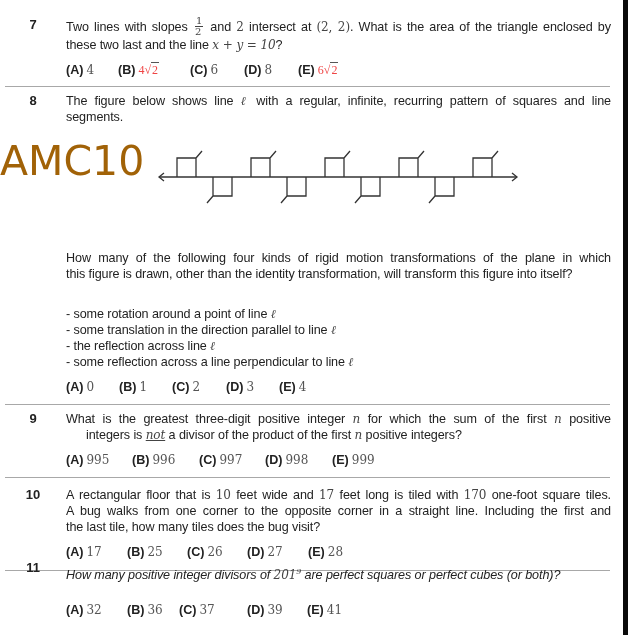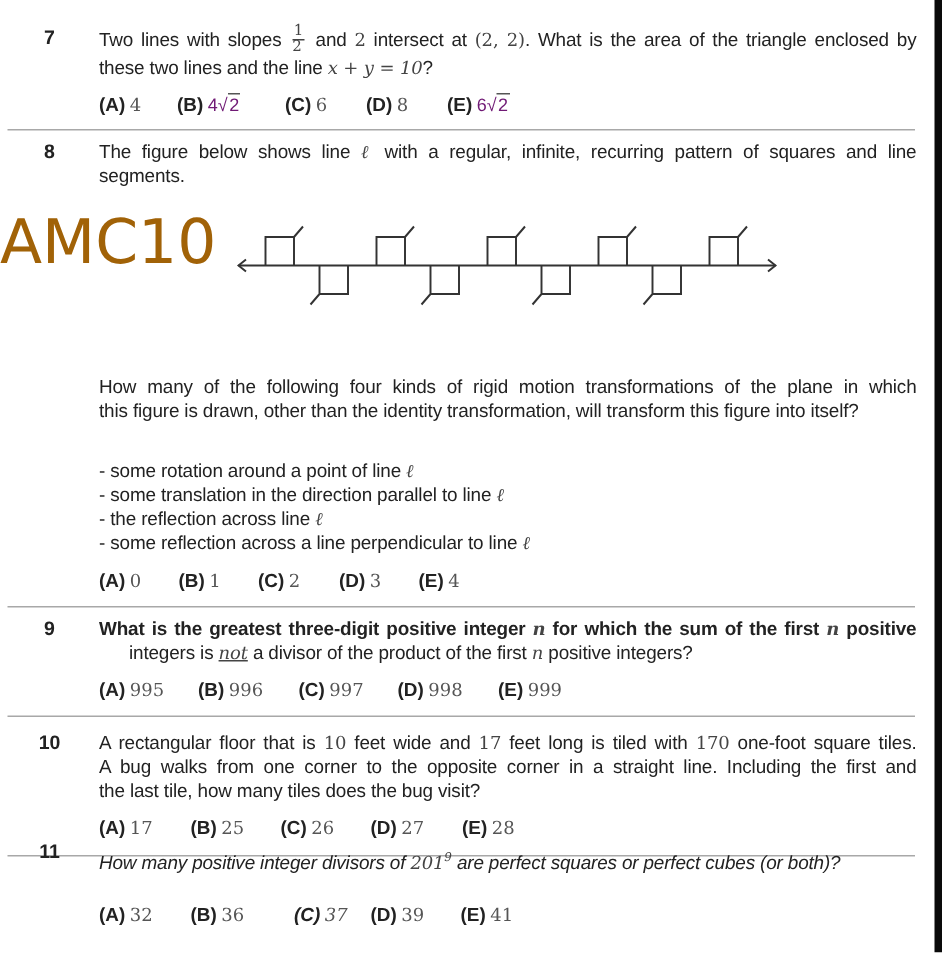--- a/index.html
+++ b/index.html
@@ -12,21 +12,21 @@
   .math { font-family:"DejaVu Serif", serif; font-size:12px; color:#444; }
   .mi { font-family:"DejaVu Serif", serif; font-style:italic; font-size:12px; color:#444; }
   .choices { position:absolute; left:66px; font-size:12.6px; height:16px; line-height:16px; }
   .choice { position:absolute; white-space:nowrap; }
   .choice .lbl { font-weight:bold; color:#222; }
   .choice .val { font-family:"DejaVu Serif", serif; font-size:12px; color:#555; margin-left:3px; }
   .divider { position:absolute; left:5px; width:605px; height:1px; background:#a8a8a8; }
   .frac { display:inline-block; vertical-align:middle; text-align:center; font-family:"DejaVu Serif", serif; font-size:10px; line-height:10px; color:#444; margin:0 2px; position:relative; top:-1px; }
   .frac span { display:block; }
   .frac .num { border-bottom:1px solid #444; padding:0 1px; }
-  .sqrt { font-family:Liberation Sans, sans-serif; font-size:12px; color:#701a75; }
+  .sqrt { font-family:Liberation Serif, serif; font-size:12px; color:#ef4444; }
   .sqrt .rad { border-top:1px solid #555; padding:0 1px; }
   .watermark { position:absolute; left:0px; top:136px; font-family:"DejaVu Sans", sans-serif; font-size:41px; color:#a16207; letter-spacing:0px; line-height:50px; }
   .figure { position:absolute; left:0; top:0; }
   sup { font-size:8px; }
   u { text-decoration:underline; }
 </style>
 </head>
 <body>
 
 <div class="rbar"></div>
@@ -34,21 +34,21 @@
 <div class="qnum" style="top:17px;">7</div>
 <div class="line just" style="top:17px;">
   <span>Two lines with slopes</span>
   <span class="frac"><span class="num">1</span><span class="den">2</span></span>
   <span>and</span>
   <span class="math">2</span>
   <span>intersect at</span>
   <span class="math">(2, 2)</span><span>. What is the area of the triangle enclosed by</span>
 </div>
 <div class="line" style="top:37px;">
-  <span>these two lines and the line</span>
+  <span>these two last and the line</span>
   <span class="mi">x + y = 10</span><span>?</span>
 </div>
 <div class="choices" style="top:62px;">
   <span class="choice" style="left:0px;"><span class="lbl">(A)</span><span class="val">4</span></span>
   <span class="choice" style="left:52px;"><span class="lbl">(B)</span><span class="sqrt" style="margin-left:3px;"><span>4</span>√<span class="rad">2</span></span></span>
   <span class="choice" style="left:124px;"><span class="lbl">(C)</span><span class="val">6</span></span>
   <span class="choice" style="left:178px;"><span class="lbl">(D)</span><span class="val">8</span></span>
   <span class="choice" style="left:232px;"><span class="lbl">(E)</span><span class="sqrt" style="margin-left:3px;"><span>6</span>√<span class="rad">2</span></span></span>
 </div>
 <div class="divider" style="top:86px;"></div>
@@ -97,21 +97,21 @@
 <div class="choices" style="top:379px;">
   <span class="choice" style="left:0px;"><span class="lbl">(A)</span><span class="val">0</span></span>
   <span class="choice" style="left:53px;"><span class="lbl">(B)</span><span class="val">1</span></span>
   <span class="choice" style="left:106px;"><span class="lbl">(C)</span><span class="val">2</span></span>
   <span class="choice" style="left:160px;"><span class="lbl">(D)</span><span class="val">3</span></span>
   <span class="choice" style="left:213px;"><span class="lbl">(E)</span><span class="val">4</span></span>
 </div>
 <div class="divider" style="top:404px;"></div>
 
 <div class="qnum" style="top:411px;">9</div>
-<div class="line just" style="top:411px;font-weight:bold;">
+<div class="line just" style="top:411px;">
   <span>What is the greatest three-digit positive integer</span>
   <span class="mi">n</span>
   <span>for which the sum of the first</span>
   <span class="mi">n</span>
   <span>positive</span>
 </div>
 <div class="line" style="top:427px;padding-left:20px;">
   <span>integers is</span>
   <u class="mi">not</u>
   <span>a divisor of the product of the first</span>
@@ -150,16 +150,16 @@
 
 <div class="qnum" style="top:560px;">11</div>
 <div class="line" style="top:564px;font-style:italic;">
   <span>How many positive integer divisors of</span>
   <span class="math"><span>201</span><sup>9</sup></span>
   <span>are perfect squares or perfect cubes (or both)?</span>
 </div>
 <div class="choices" style="top:602px;">
   <span class="choice" style="left:0px;"><span class="lbl">(A)</span><span class="val">32</span></span>
   <span class="choice" style="left:61px;"><span class="lbl">(B)</span><span class="val">36</span></span>
-  <span class="choice" style="left:130px;font-style:italic;"><span class="lbl">(C)</span><span class="val">37</span></span>
+  <span class="choice" style="left:113px;"><span class="lbl">(C)</span><span class="val">37</span></span>
   <span class="choice" style="left:181px;"><span class="lbl">(D)</span><span class="val">39</span></span>
   <span class="choice" style="left:241px;"><span class="lbl">(E)</span><span class="val">41</span></span>
 </div>
 
 </body></html>

